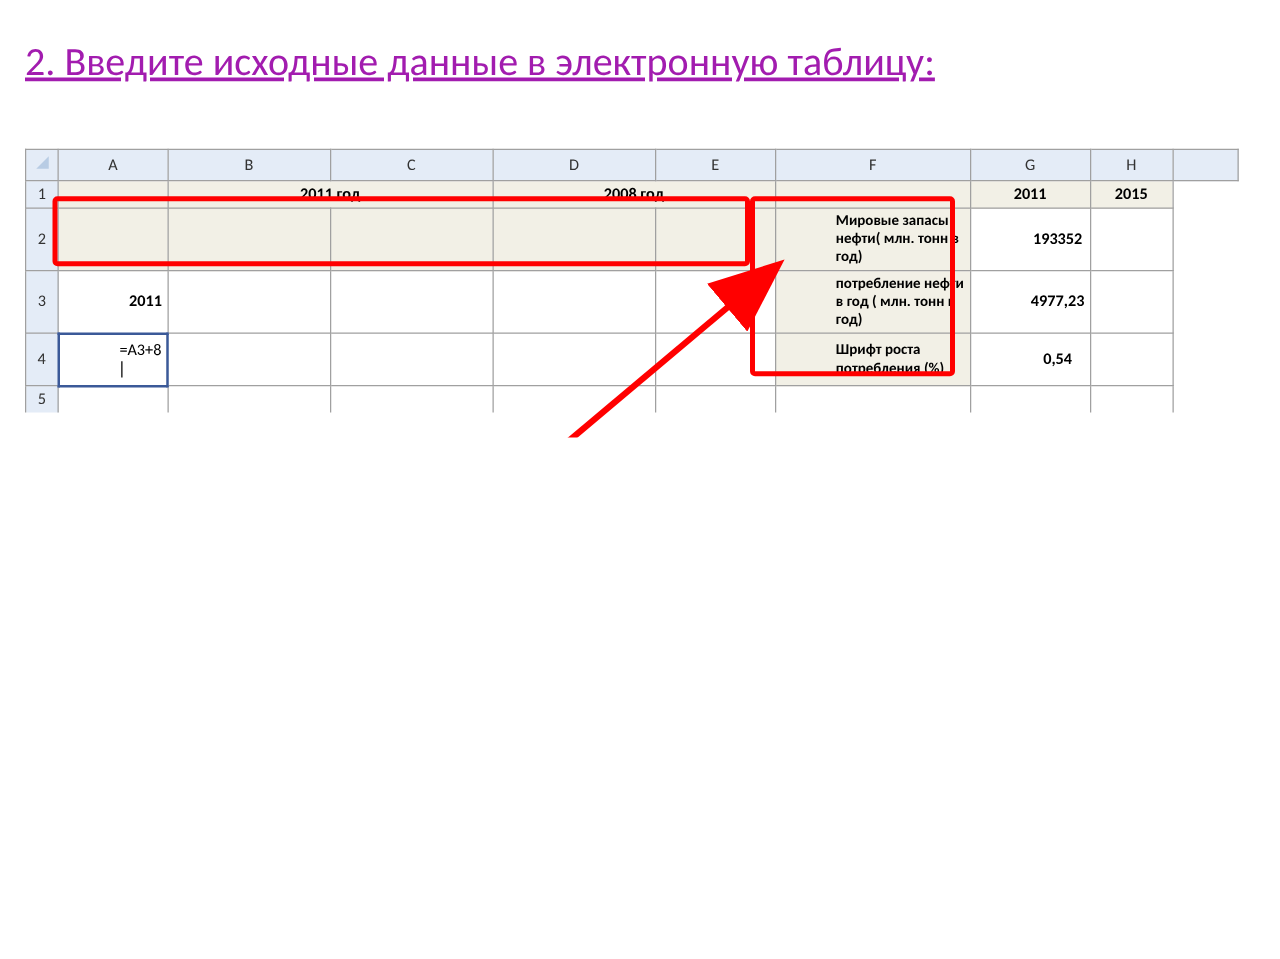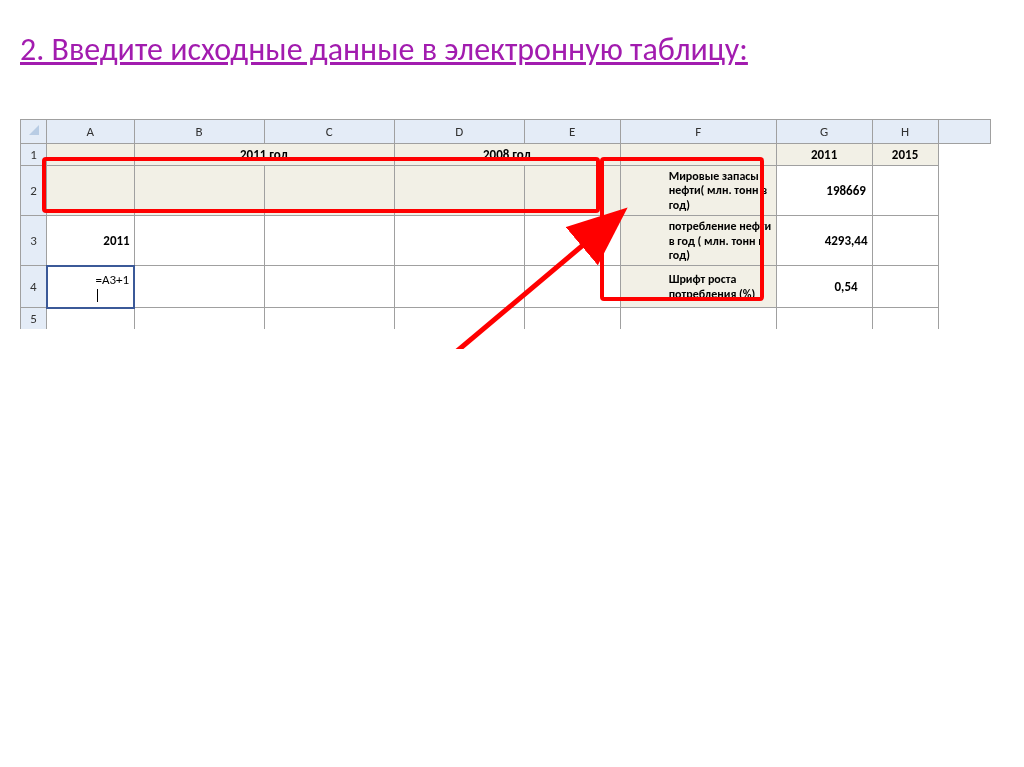--- a/index.html
+++ b/index.html
@@ -229,39 +229,39 @@
     <td style="border:none;border-left:1px solid #a0a0a0;"></td>
   </tr>
   <tr class="row-tall">
     <th class="row-hdr">2</th>
     <td class="shaded"></td>
     <td class="shaded"></td>
     <td class="shaded"></td>
     <td class="shaded"></td>
     <td class="shaded"></td>
     <td class="shaded label">Мировые запасы нефти( млн. тонн в год)</td>
-    <td class="cell-center">198669</td>
+    <td class="cell-center">193352</td>
     <td></td>
     <td style="border:none;border-left:1px solid #a0a0a0;"></td>
   </tr>
   <tr class="row-tall">
     <th class="row-hdr">3</th>
     <td class="cell-right">2011</td>
     <td></td>
     <td></td>
     <td></td>
     <td></td>
     <td class="shaded label">потребление нефти в год ( млн. тонн в год)</td>
-    <td class="cell-center">4293,44</td>
+    <td class="cell-center">4977,23</td>
     <td></td>
     <td style="border:none;border-left:1px solid #a0a0a0;"></td>
   </tr>
   <tr class="row-tall">
     <th class="row-hdr">4</th>
-    <td class="sel"><span>=A3+1</span><span class="cursor"></span></td>
+    <td class="sel"><span>=A3+8</span><span class="cursor"></span></td>
     <td></td>
     <td></td>
     <td></td>
     <td></td>
     <td class="shaded label">Шрифт роста потребления (%)</td>
     <td class="cell-center">0,54</td>
     <td></td>
     <td style="border:none;border-left:1px solid #a0a0a0;"></td>
   </tr>
   <tr>

